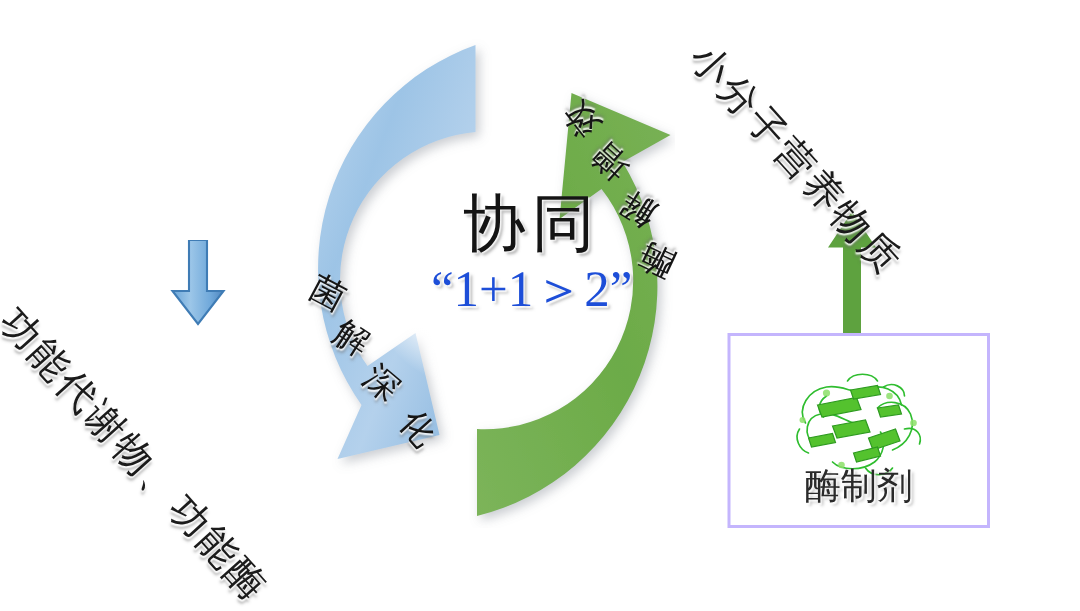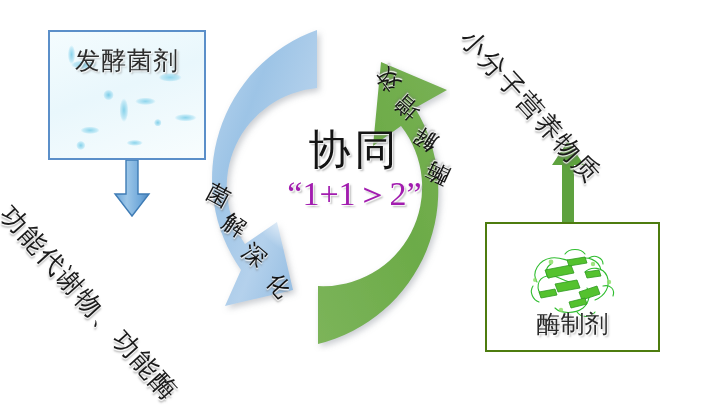--- a/index.html
+++ b/index.html
@@ -24,36 +24,36 @@
         radial-gradient(ellipse 5px 13px at 14% 18%, #8ad3eb 0%, #c9ecf8 55%, rgba(230,247,252,0) 74%),
         radial-gradient(ellipse 15px 5px at 88% 68%, #8ad3eb 0%, #c9ecf8 55%, rgba(230,247,252,0) 74%),
         linear-gradient(160deg,#f4fcfe 0%,#e9f7fc 45%,#f8fdfe 100%);
   }
   #ferment-card-label{position:absolute;left:0;right:0;top:12px;text-align:center;
       font-size:25px;color:#2d2d2d;letter-spacing:1px;
       text-shadow:1px 1px 1px rgba(255,255,255,.85), 2px 2px 2px rgba(120,120,120,.45);}
 
   
   #enzyme-card{left:485px;top:222px;width:175px;height:130px;
-      border:2px solid #4d7c0f;background:#ffffff;}
+      border:2px solid #c4b5fd;background:#ffffff;}
   #enzyme-card-label{position:absolute;left:0;right:0;bottom:10px;text-align:center;
       font-size:24px;color:#2a2a2a;
       text-shadow:1px 1px 1px rgba(255,255,255,.85), 2px 2px 2px rgba(120,120,120,.45);}
   #protein-blob{position:absolute;left:50%;top:46%;transform:translate(-50%,-50%);
       width:96px;height:84px;}
 
   
   #cycle{position:absolute;left:185px;top:22px;width:265px;height:330px;}
 
   
   #center-text{position:absolute;left:252px;top:128px;width:205px;
       text-align:center;pointer-events:none;}
   #center-line1{font-size:42px;color:#141414;letter-spacing:4px;line-height:1.08;
       text-shadow:1px 1px 1px rgba(255,255,255,.9), 2px 2px 2px rgba(110,110,110,.5);}
-  #center-line2{font-size:34px;color:#a21caf;line-height:1.12;margin-top:2px;
+  #center-line2{font-size:34px;color:#1d4ed8;line-height:1.12;margin-top:2px;
       font-family:"Liberation Serif","DejaVu Serif",serif;
       text-shadow:1px 1px 1px rgba(255,255,255,.9), 2px 2px 2px rgba(110,110,110,.5);}
 
   
   .arc-label{position:absolute;pointer-events:none;}
   .arc-ch{position:absolute;font-size:23px;color:#151515;
       text-shadow:1px 1px 1px rgba(255,255,255,.9), 2px 2px 2px rgba(105,105,105,.55);}
   #blue-arc-label{left:205px;top:178px;width:110px;height:140px;}
   #green-arc-label{left:370px;top:50px;width:90px;height:150px;}
 
@@ -66,23 +66,20 @@
       text-shadow:1px 1px 1px rgba(255,255,255,.9), 2px 2px 2px rgba(100,100,100,.5);
       pointer-events:none;letter-spacing:2px;}
   #left-diag{left:18px;top:198px;transform:rotate(48deg);transform-origin:left top;}
   #right-diag{left:478px;top:22px;transform:rotate(48deg);transform-origin:left top;}
 </style>
 </head>
 <body>
 
 <div id="stage">
 
-  <div class="card" id="ferment-card">
-    <div id="ferment-card-label">发酵菌剂</div>
-  </div>
 
   <div id="blue-down-arrow">
     <svg width="40" height="58" viewBox="0 0 40 58">
       <defs>
         <linearGradient id="bdown" x1="0" y1="0" x2="1" y2="0">
           <stop offset="0%" stop-color="#6aa5d8"></stop>
           <stop offset="35%" stop-color="#9cc6e8"></stop>
           <stop offset="75%" stop-color="#6fa8da"></stop>
           <stop offset="100%" stop-color="#4f86bf"></stop>
         </linearGradient>

